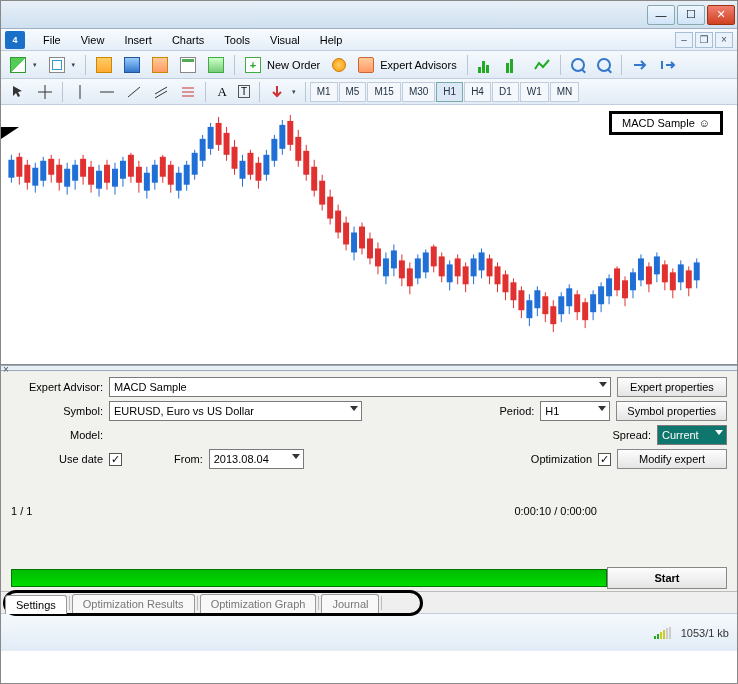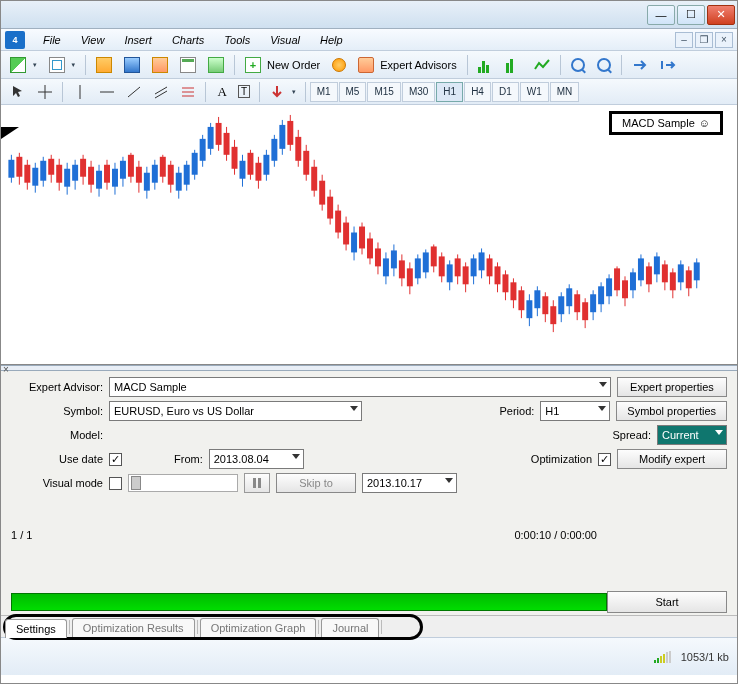--- a/index.html
+++ b/index.html
@@ -8,21 +8,21 @@
 
 .titlebar { height: 28px; background: linear-gradient(#e8f0f8, #cfe0f0); display: flex; align-items: center; justify-content: flex-end; padding: 0 2px; border-bottom: 1px solid #a0b0c0; }
 .winbtn { width: 28px; height: 20px; margin-left: 2px; border: 1px solid #8aa; background: linear-gradient(#eef6ff,#d0e4f8); display: flex; align-items: center; justify-content: center; cursor: pointer; border-radius: 2px; }
 .winbtn.close { background: linear-gradient(#f08070,#d04020); color: #fff; border-color: #a03010; }
 .winbtn.max { background: linear-gradient(#eef6ff,#d0e4f8); }
 .winbtn.min { background: linear-gradient(#eef6ff,#d0e4f8); }
 
 
 .menubar { height: 22px; background: linear-gradient(#f8fbff,#e4eef8); display: flex; align-items: center; padding: 0 4px; border-bottom: 1px solid #c0cddc; }
 .appicon { width: 20px; height: 18px; background: #1a6fc9; border-radius: 2px; margin-right: 8px; display:flex;align-items:center;justify-content:center;color:#fff;font-size:9px;font-weight:bold; }
-.menuitem { padding: 3px 10px; cursor: pointer; font-style: italic; }
+.menuitem { padding: 3px 10px; cursor: pointer; }
 .childcontrols { margin-left: auto; display: flex; gap: 2px; }
 .childbtn { width: 18px; height: 16px; border: 1px solid #a9bdd4; background: #eaf2fb; display: flex; align-items: center; justify-content: center; cursor: pointer; font-size: 10px; color:#456; }
 
 
 .toolbar { height: 28px; background: linear-gradient(#f5f9fd,#e2ecf6); display: flex; align-items: center; padding: 0 4px; border-bottom: 1px solid #c0cddc; gap: 2px; }
 .tbtn { height: 22px; min-width: 22px; padding: 0 4px; border: 1px solid transparent; display: flex; align-items: center; justify-content: flex-end; cursor: pointer; border-radius: 2px; gap: 6px; }
 .tbtn .dd { font-size: 7px; color:#345; margin-left:1px; }
 .sep { width: 1px; height: 20px; background: #b8c6d6; margin: 0 3px; }
 
 .ico { width: 16px; height: 16px; display: inline-block; }
@@ -68,21 +68,21 @@
 .btn { border:1px solid #888; background:linear-gradient(#fdfdfd,#e5e5e5); height:20px; padding:0 10px; cursor:pointer; display:flex;align-items:center;justify-content:center; min-width:110px; }
 .chk { width:13px; height:13px; border:1px solid #555; background:#fff; display:inline-flex; align-items:center; justify-content:center; cursor:pointer; font-size:10px; color:#000; }
 .slider { width:110px; height:18px; border:1px solid #aaa; background:#fff; position:relative; }
 .slider .thumb{ position:absolute; left:2px; top:1px; width:10px; height:14px; background:#ccc; border:1px solid #888;}
 .pausebtn { width:26px;height:20px;border:1px solid #999;background:linear-gradient(#fdfdfd,#e5e5e5);cursor:pointer;display:flex;align-items:center;justify-content:center;gap:2px;}
 .pausebtn i{width:3px;height:10px;background:#888;}
 
 
 .progrow { display:flex; align-items:center; margin-top:50px; }
 .progress { flex:1; height:18px; background:linear-gradient(#0b0,#0d0); border:1px solid #070; }
-.startbtn { width:120px; height:22px; border:1px solid #888; background:linear-gradient(#fdfdfd,#e5e5e5); cursor:pointer; font-weight:normal; }
+.startbtn { width:120px; height:22px; border:1px solid #888; background:linear-gradient(#fdfdfd,#e5e5e5); cursor:pointer; font-weight:bold; }
 
 
 .bottomtabs { display:flex; align-items:flex-end; height:22px; background:#efefef; border-top:1px solid #bbb; padding:0 4px; position:relative; }
 .btab { padding:3px 10px; border:1px solid #999; border-bottom:none; background:#f8f8f8; margin-right:0; cursor:pointer; color:#777; font-size:11px; border-top-left-radius:3px; border-top-right-radius:3px; }
 .btab.active { background:#fff; color:#000; font-weight:normal; position:relative; top:1px; }
 .btabsep { width:1px; background:#bbb; height:14px; align-self:center; margin:0 2px;}
 .tabs-highlight { position:absolute; left:2px; top:-2px; width:420px; height:26px; border:3px solid #000; border-radius:14px; pointer-events:none; }
 
 
 .status { height:38px; background:linear-gradient(#f5f9fd,#e2ecf6); border-top:1px solid #c0cddc; display:flex; align-items:center; justify-content:flex-end; padding:0 8px; gap:10px; color:#333; }
@@ -494,38 +494,20 @@
         <span>2013.08.04</span>
         <span class="arr"></span>
       </div>
     <div style="flex:1"></div>
     <div>Optimization</div>
     <div class="chk">
         <span>✓</span>
       </div>
     <div class="btn">Modify expert</div>
   </div>
-  <div class="row">
-    <div class="lbl">Visual mode</div>
-    <div class="chk"></div>
-    <div class="slider">
-        <div class="thumb"></div>
-      </div>
-    <div class="pausebtn">
-        <i></i>
-        <i></i>
-      </div>
-    <div class="btn" style="min-width:80px;color:#888">Skip to</div>
-    <div class="sel" style="width:95px">
-        <span>2013.10.17</span>
-        <span class="arr"></span>
-      </div>
-    <div style="flex:1"></div>
-    <div style="width:124px"></div>
-  </div>
 
   <div style="display:flex;justify-content:space-between;margin-top:36px;padding-right:130px;">
     <span>1 / 1</span>
     <span>0:00:10 / 0:00:00</span>
   </div>
   <div class="progrow">
     <div class="progress"></div>
     <button class="startbtn">Start</button>
   </div>
 </div>

